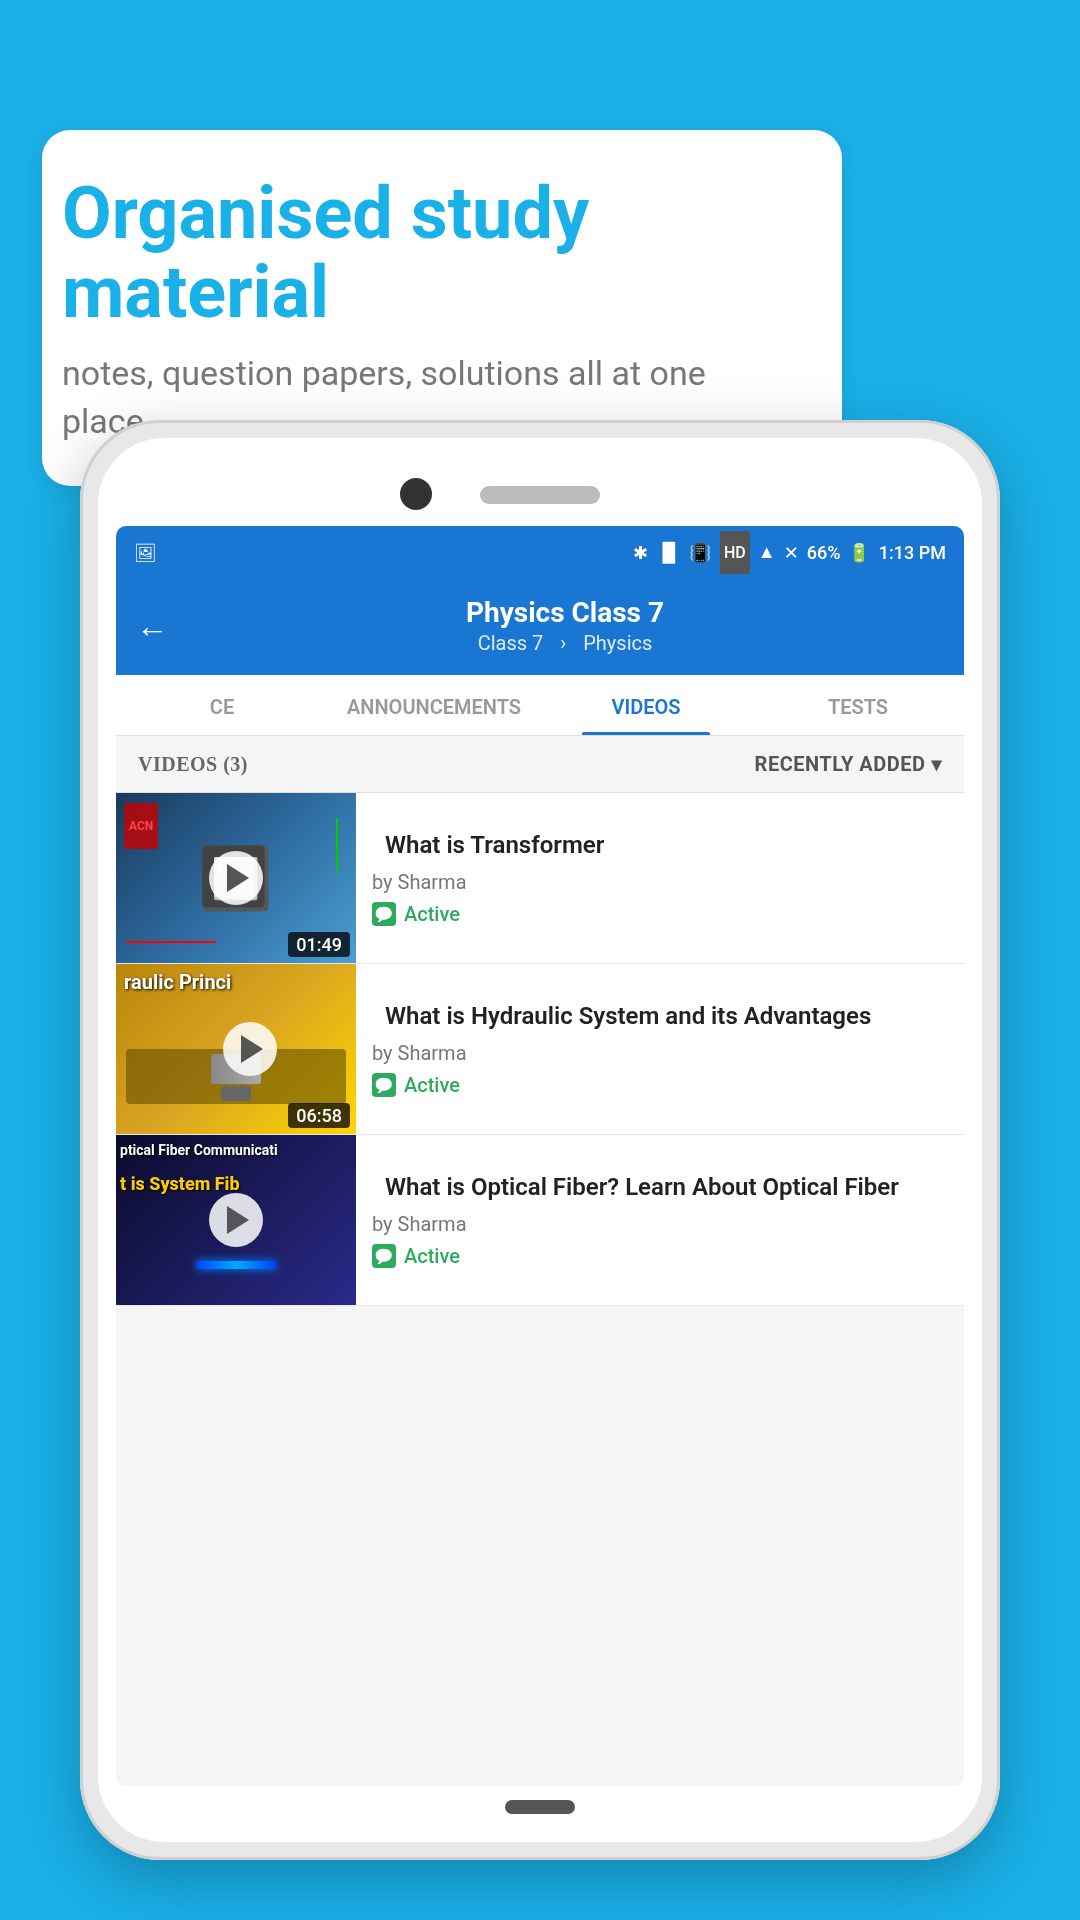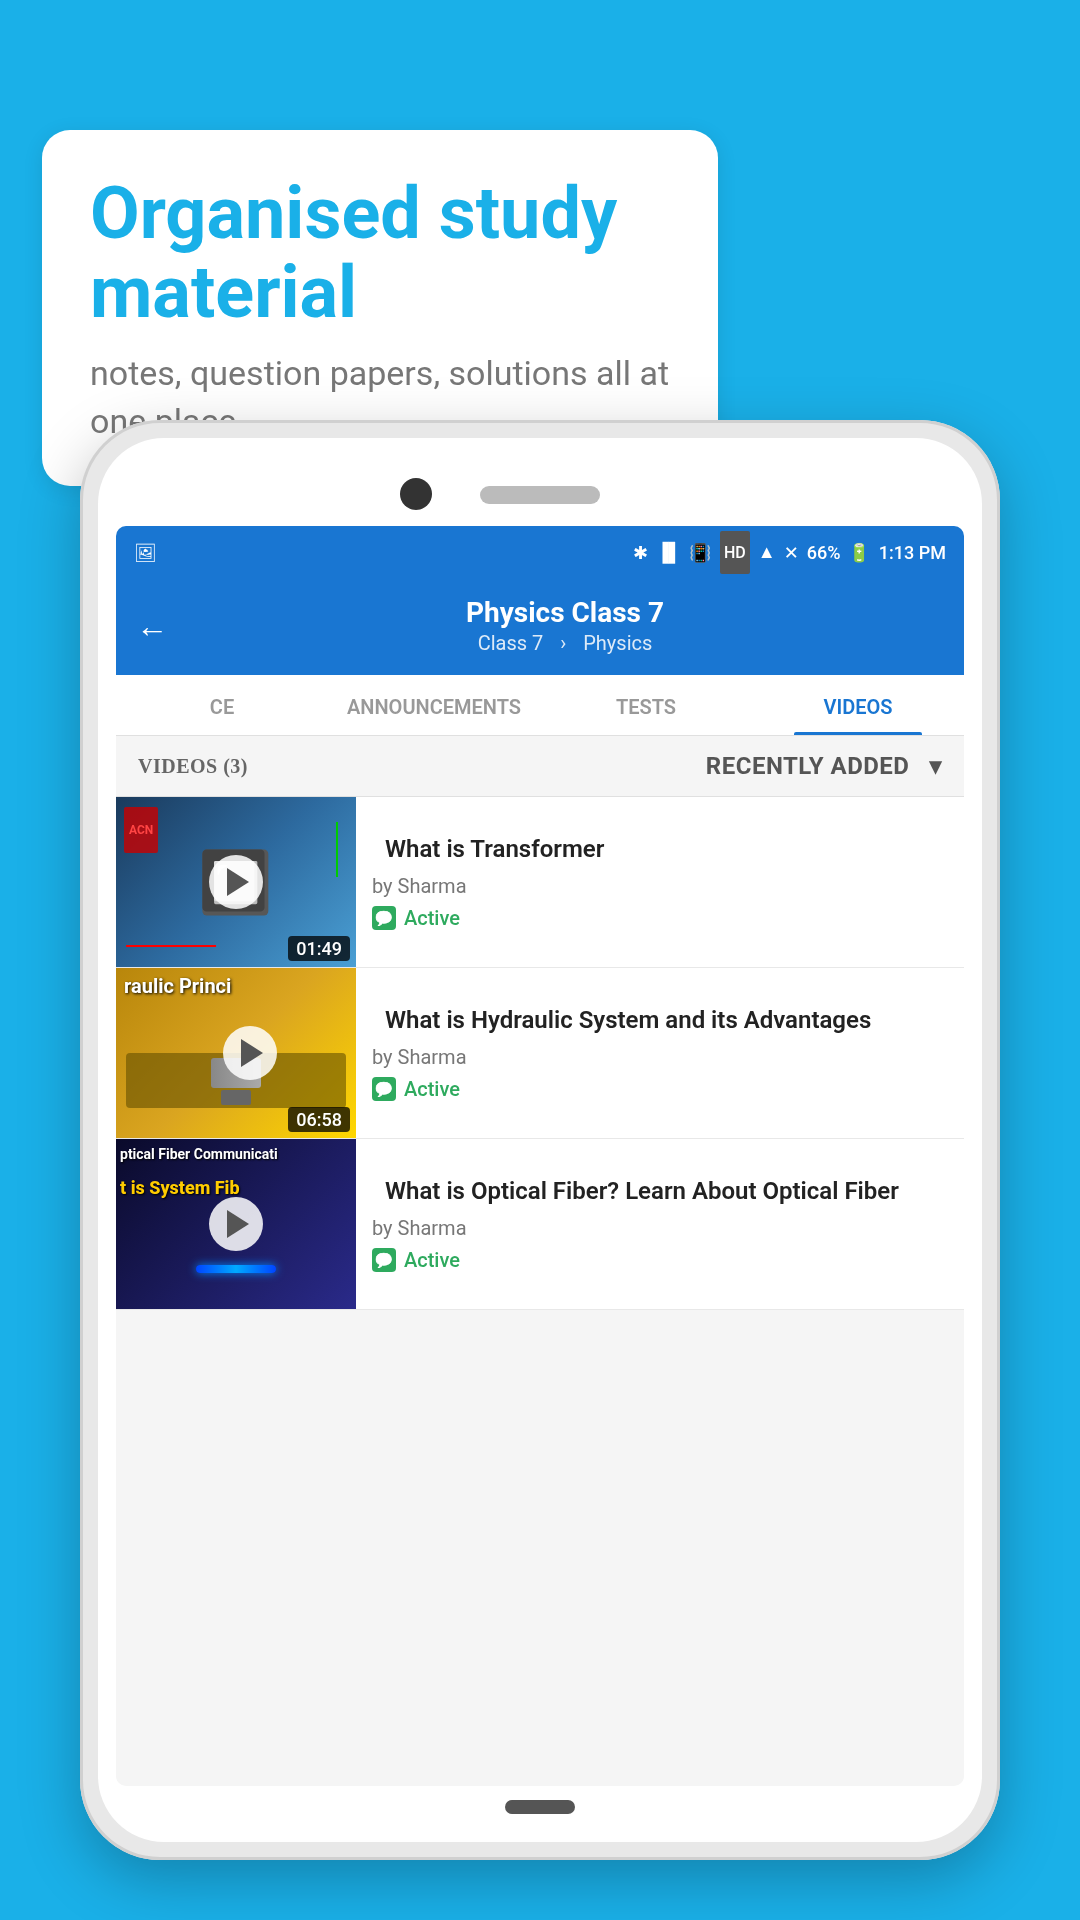--- a/index.html
+++ b/index.html
@@ -11,24 +11,24 @@
       font-family: 'Roboto', Arial, sans-serif;
       overflow: hidden;
       position: relative;
     }
 
     
     .speech-bubble {
       position: absolute;
       top: 130px;
       left: 42px;
-      width: 676px;
+      width: 800px;
       background: white;
       border-radius: 28px;
-      padding: 44px 48px 40px 48px;
+      padding: 44px 48px 40px 20px;
       box-shadow: 0 4px 20px rgba(0,0,0,0.1);
     }
     .speech-bubble::after {
       content: '';
       position: absolute;
       bottom: -46px;
       left: 50%;
       transform: translateX(-60px);
       width: 0;
       height: 0;
@@ -220,27 +220,27 @@
       border-bottom: 1px solid #e0e0e0;
     }
     .list-header .count {
       font-size: 20px;
       font-weight: 600;
       color: #666;
       letter-spacing: 0.5px;
       font-family: Liberation Serif, serif;
     }
     .list-header .sort {
-      font-size: 24px;
+      font-size: 20px;
       font-weight: 700;
       color: #555;
       letter-spacing: 0.5px;
       display: flex;
       align-items: center;
-      gap: 20px;
+      gap: 6px;
     }
 
     
     .video-list {
       background: white;
       overflow-y: auto;
     }
     .video-item {
       display: flex;
       align-items: stretch;
@@ -408,25 +408,25 @@
         </div>
       </div>
 
       <div class="tabs">
         <div class="tab-item">
           <span>CE</span>
         </div>
         <div class="tab-item">
           <span>ANNOUNCEMENTS</span>
         </div>
+        <div class="tab-item active">
+          <span>VIDEOS</span>
+        </div>
         <div class="tab-item">
           <span>TESTS</span>
-        </div>
-        <div class="tab-item active">
-          <span>VIDEOS</span>
         </div>
       </div>
 
       <div class="list-header">
         <span class="count">VIDEOS (3)</span>
         <span class="sort">
           <span>RECENTLY ADDED</span>
           <span>▾</span>
         </span>
       </div>

